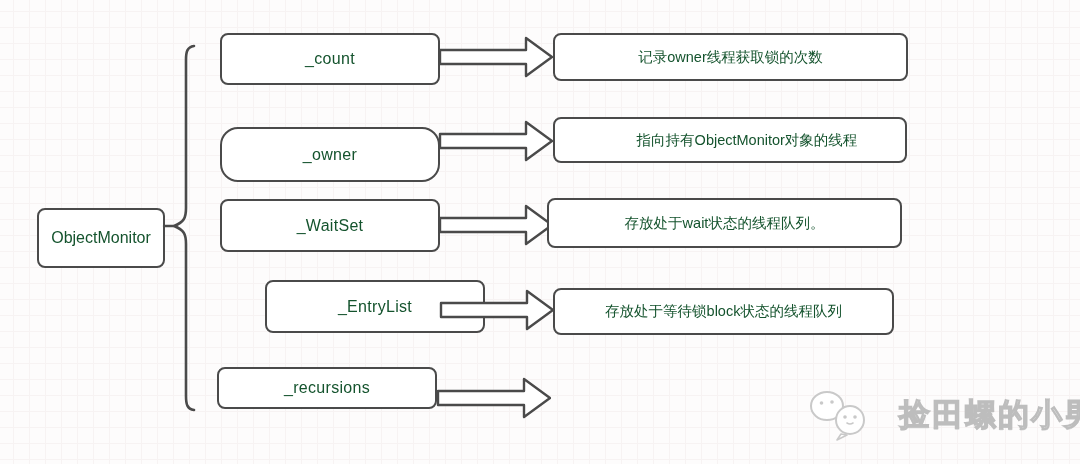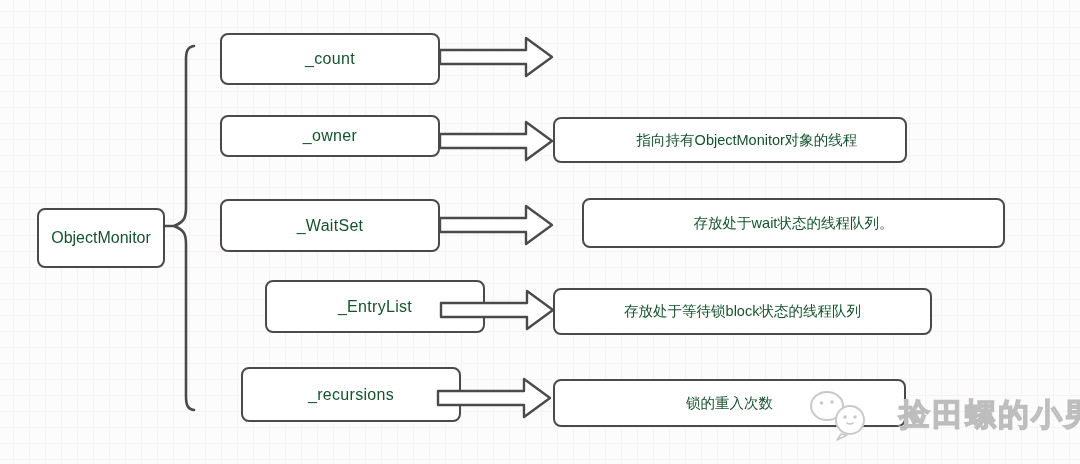--- a/index.html
+++ b/index.html
@@ -28,29 +28,29 @@
     align-items: center;
     justify-content: center;
     color: #14532d;
   }
 
   .root-box   { left: 37px;  top: 208px; width: 128px; height: 60px; font-size: 16px; align-items: center; }
   .field-box  { width: 220px; font-size: 16px; letter-spacing: .3px; }
   .desc-box   { font-size: 14.5px; }
 
   .fb1 { left: 220px; top: 33px;  height: 52px; }
-  .fb2 { left: 220px; top: 115px; height: 42px; }
+  .fb2 { left: 220px; top: 127px; height: 55px; border-radius: 18px; }
   .fb3 { left: 220px; top: 199px; height: 53px; }
   .fb4 { left: 222px; top: 280px; height: 53px; margin-left: 43px; }
-  .fb5 { left: 217px; top: 367px; height: 55px; margin-left: 24px; }
+  .fb5 { left: 217px; top: 367px; height: 42px; }
 
   .db1 { left: 553px; top: 33px;  width: 355px; height: 48px; }
   .db2 { left: 553px; top: 117px; width: 354px; height: 46px; padding-left: 34px; }
-  .db3 { left: 582px; top: 198px; width: 423px; height: 50px; align-items: center; }
-  .db4 { left: 553px; top: 288px; width: 379px; height: 47px; }
+  .db3 { left: 547px; top: 198px; width: 355px; height: 50px; align-items: center; }
+  .db4 { left: 553px; top: 288px; width: 341px; height: 47px; }
   .db5 { left: 553px; top: 379px; width: 353px; height: 48px; }
 
   .arrow { position: absolute; width: 115px; height: 56px; }
   .ar1 { left: 438px; top: 29px; }
   .ar2 { left: 438px; top: 113px; }
   .ar3 { left: 438px; top: 197px; }
   .ar4 { left: 439px; top: 282px; }
   .ar5 { left: 436px; top: 370px; }
 
   .brace { position: absolute; left: 158px; top: 36px; width: 46px; height: 384px; }
@@ -84,20 +84,23 @@
     <path d="M 36 10 C 29 11 28 16 28 24 L 28 172 C 28 182 26 186 16 190 C 26 194 28 198 28 208 L 28 360 C 28 368 29 373 36 374" fill="none" stroke="#4a4a4a" stroke-width="2.6" stroke-linecap="round"></path>
     <path d="M 6 190 L 15 190" fill="none" stroke="#4a4a4a" stroke-width="2.4" stroke-linecap="round"></path>
   </svg>
 
   <div class="node field-box fb1">
     <span>_count</span>
   </div>
   <svg class="arrow ar1" viewBox="0 0 115 56">
     <polygon points="2,21 88,21 88,9 114,28 88,47 88,35 2,35" fill="#ffffff" stroke="#4a4a4a" stroke-width="2.4" stroke-linejoin="round"></polygon>
   </svg>
+  <div class="node desc-box db1">
+    <span>记录owner线程获取锁的次数</span>
+  </div>
 
   <div class="node field-box fb2">
     <span>_owner</span>
   </div>
   <svg class="arrow ar2" viewBox="0 0 115 56">
     <polygon points="2,21 88,21 88,9 114,28 88,47 88,35 2,35" fill="#ffffff" stroke="#4a4a4a" stroke-width="2.4" stroke-linejoin="round"></polygon>
   </svg>
   <div class="node desc-box db2">
     <span>指向持有ObjectMonitor对象的线程</span>
   </div>
@@ -121,23 +124,20 @@
   <div class="node desc-box db4">
     <span>存放处于等待锁block状态的线程队列</span>
   </div>
 
   <div class="node field-box fb5">
     <span>_recursions</span>
   </div>
   <svg class="arrow ar5" viewBox="0 0 115 56">
     <polygon points="2,21 88,21 88,9 114,28 88,47 88,35 2,35" fill="#ffffff" stroke="#4a4a4a" stroke-width="2.4" stroke-linejoin="round"></polygon>
   </svg>
-  <div class="node desc-box db5">
-    <span>锁的重入次数</span>
-  </div>
 
   <div class="watermark">
     <svg class="mascot" width="92" height="52" viewBox="0 0 92 52">
       <ellipse cx="24" cy="17" rx="16" ry="14" fill="#ffffff" stroke="#c9c9c9" stroke-width="2"></ellipse>
       <circle cx="18.5" cy="14" r="1.8" fill="#c9c9c9"></circle>
       <circle cx="29" cy="13" r="1.8" fill="#c9c9c9"></circle>
       <circle cx="47" cy="31" r="14" fill="#ffffff" stroke="#c9c9c9" stroke-width="2"></circle>
       <path d="M 38 45 L 34 51 L 44 46 Z" fill="#ffffff" stroke="#c9c9c9" stroke-width="1.6" stroke-linejoin="round"></path>
       <circle cx="42" cy="28" r="1.8" fill="#c9c9c9"></circle>
       <circle cx="52" cy="28" r="1.8" fill="#c9c9c9"></circle>

